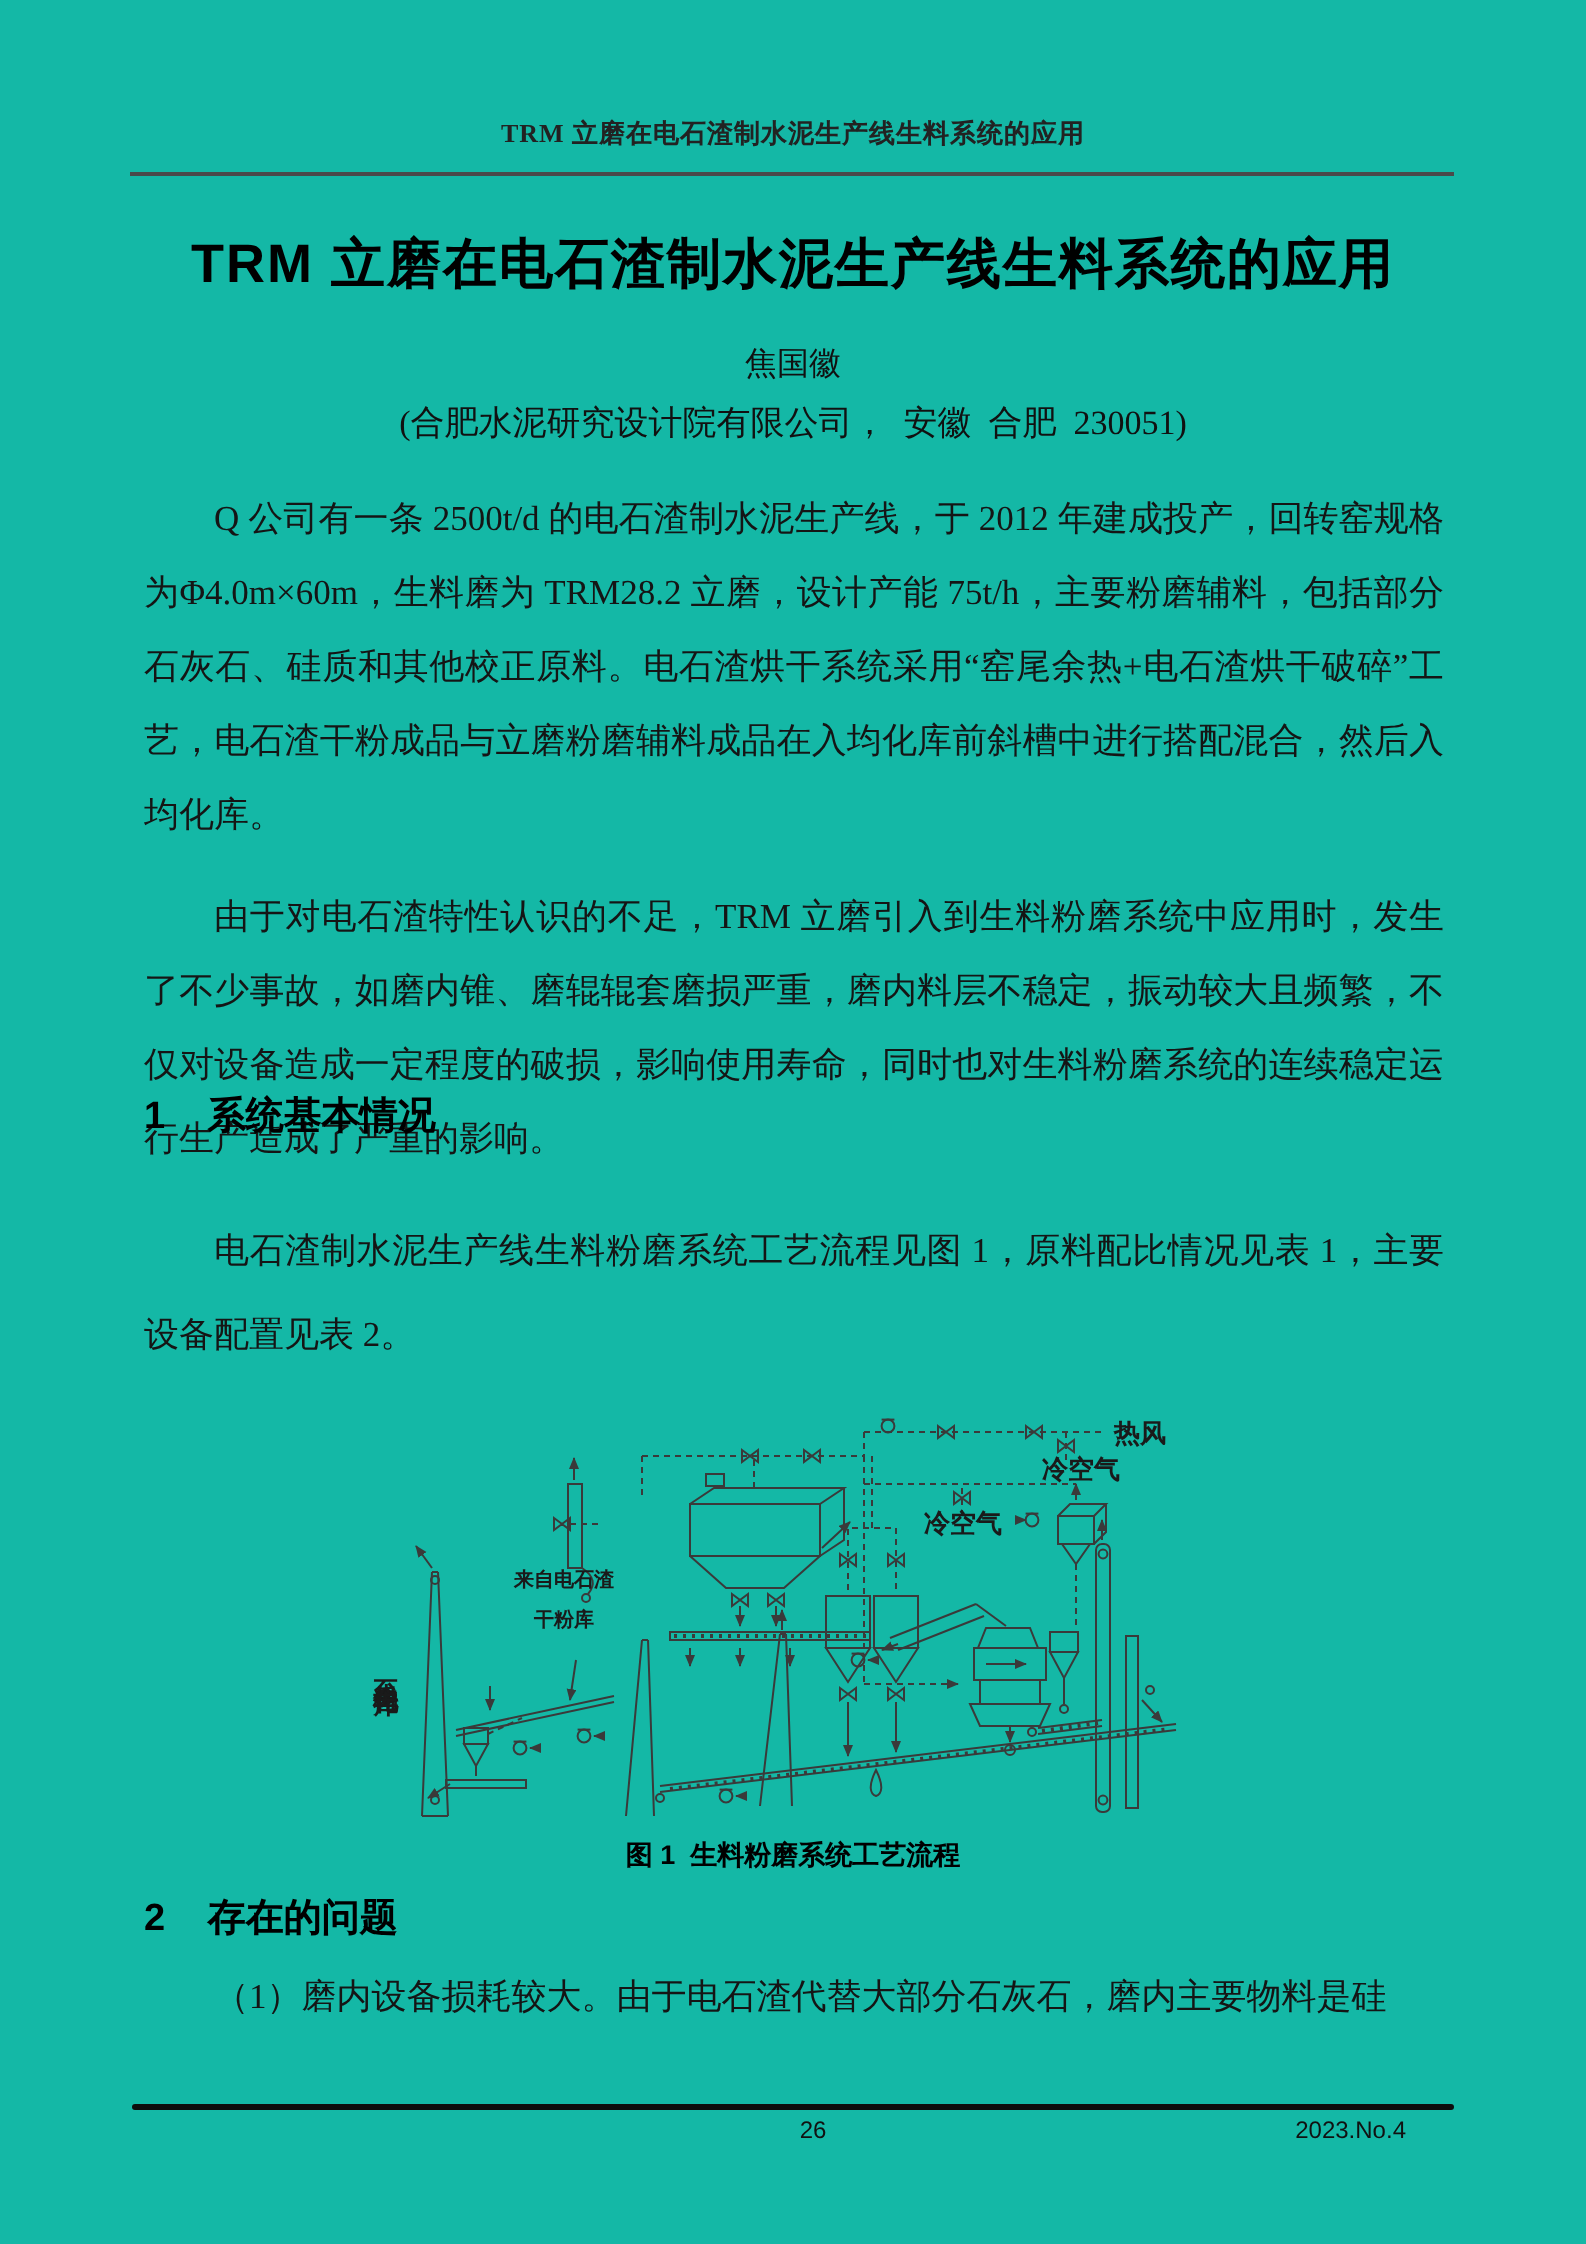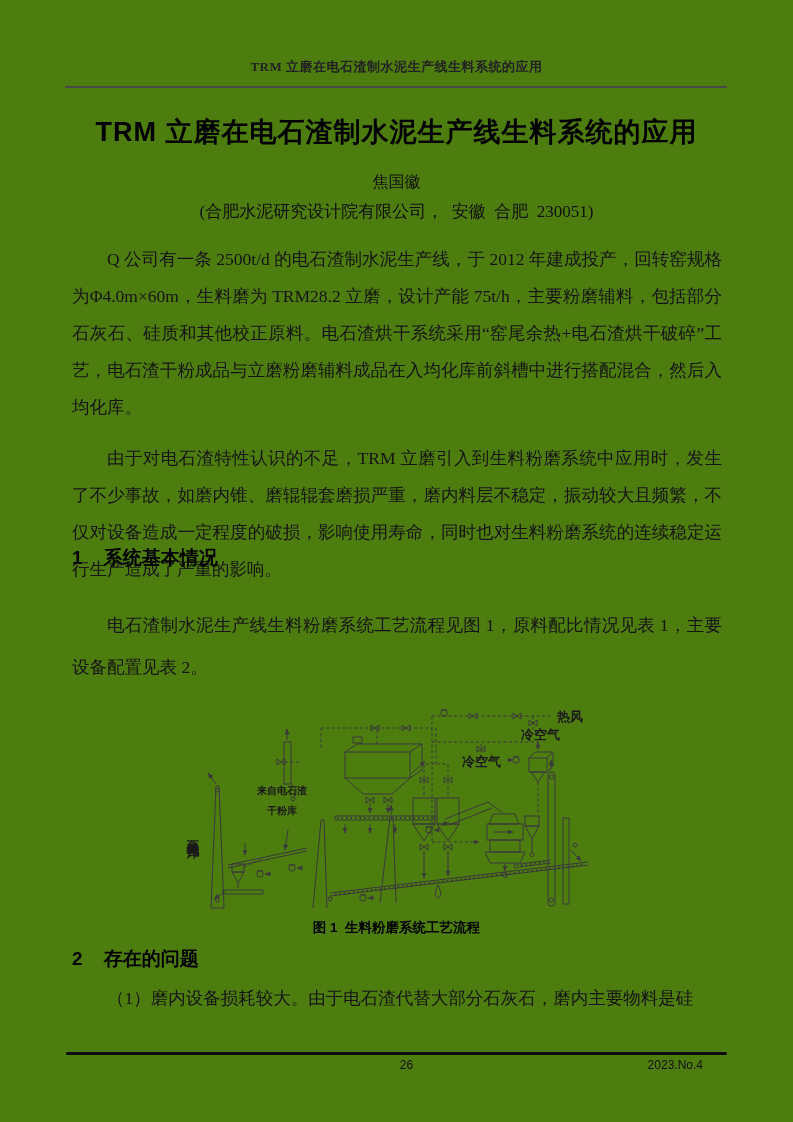--- a/index.html
+++ b/index.html
@@ -1,18 +1,18 @@
 <!DOCTYPE html>
 <html><head>
 <meta charset="utf-8">
 <style>
   html,body { margin:0; padding:0; background:#777; }
   .page {
     position:relative; width:793px; height:1122px; margin:0 auto;
-    background:#4d7c0f; color:#1c1c1c; overflow:hidden;
+    background:#14b8a6; color:#1c1c1c; overflow:hidden;
     font-family:"Liberation Serif","DejaVu Serif",serif;
   }
   .running-header {
     position:absolute; top:58px; left:0; right:0; text-align:center;
     font-size:13px; font-weight:bold; letter-spacing:0.5px; color:#222;
   }
   .header-rule {
     position:absolute; top:86px; left:65px; width:662px; height:0;
     border-top:2px solid #4a4a4a;
   }

